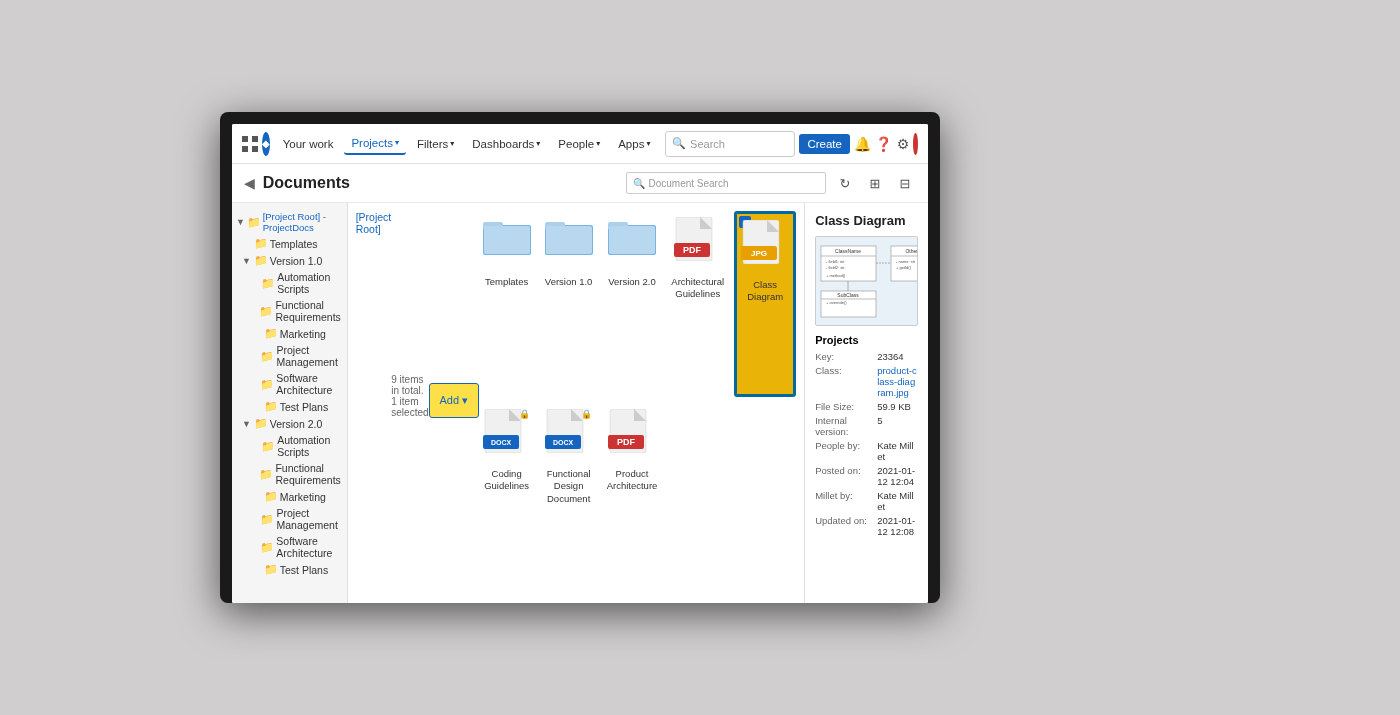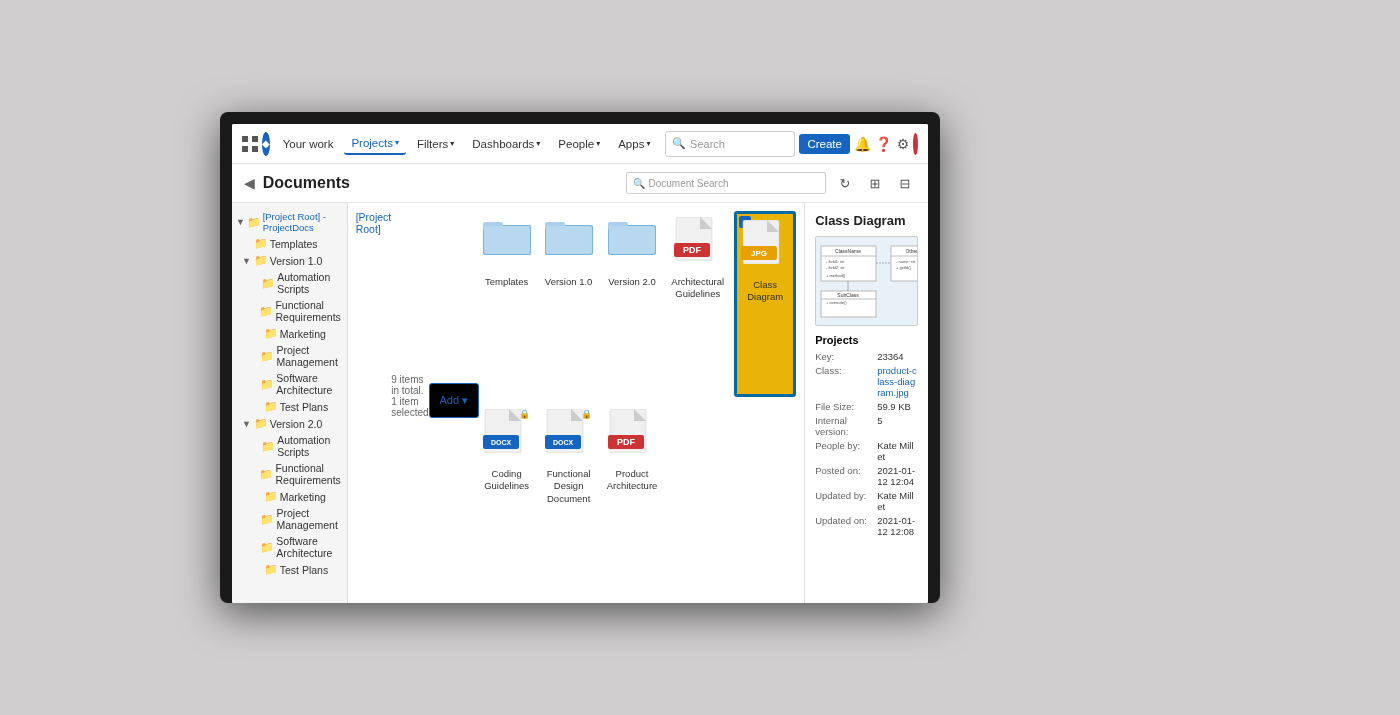--- a/index.html
+++ b/index.html
@@ -145,21 +145,21 @@
       height: 22px;
       flex: 1;
       max-width: 200px;
     }
     .doc-toolbar-icon {
       width: 22px; height: 22px;
       display: flex; align-items: center; justify-content: center;
       cursor: pointer; color: #555; font-size: 13px;
     }
     .add-btn {
-      background: #000000;
+      background: #fde047;
       border: 1px solid #1565c0;
       color: #1565c0;
       border-radius: 3px;
       padding: 10px 10px;
       font-size: 11px;
       cursor: pointer;
       display: flex; align-items: center; gap: 3px;
       margin-left: auto;
     }
 
@@ -596,21 +596,21 @@
             </div>
             <div class="detail-row">
               <span class="detail-label">People by:</span>
               <span class="detail-value">Kate Millet</span>
             </div>
             <div class="detail-row">
               <span class="detail-label">Posted on:</span>
               <span class="detail-value">2021-01-12 12:04</span>
             </div>
             <div class="detail-row">
-              <span class="detail-label">Updated by:</span>
+              <span class="detail-label">Millet by:</span>
               <span class="detail-value">Kate Millet</span>
             </div>
             <div class="detail-row">
               <span class="detail-label">Updated on:</span>
               <span class="detail-value">2021-01-12 12:08</span>
             </div>
           </div>
         </div>
 
       </div>

